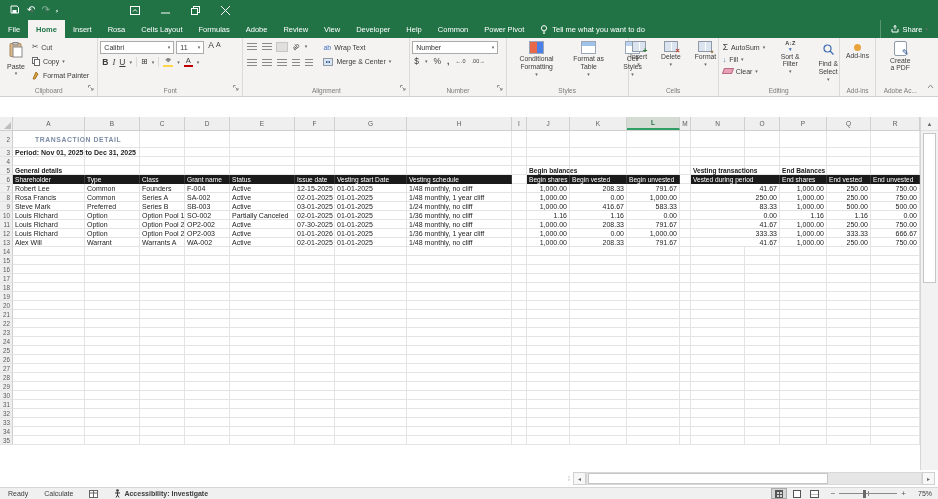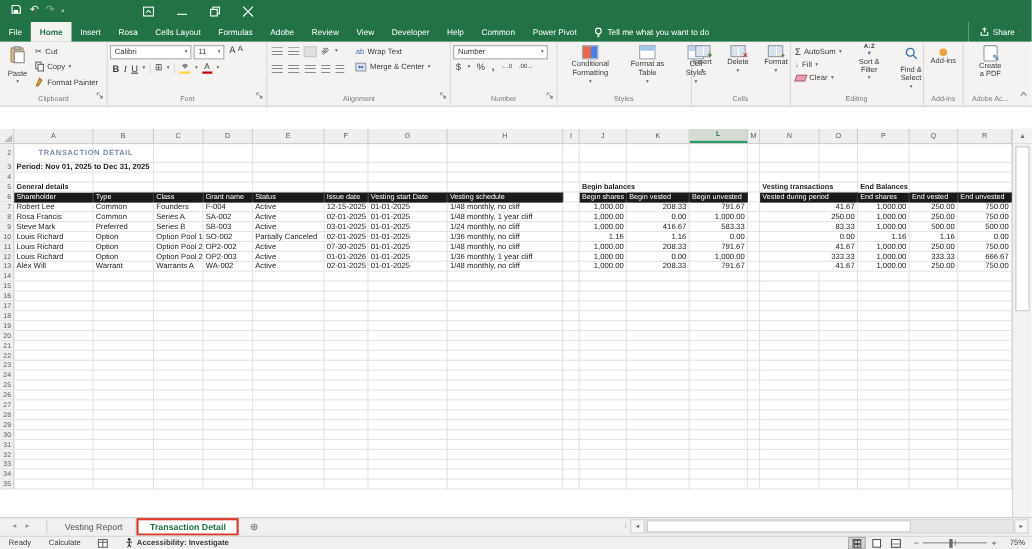--- a/index.html
+++ b/index.html
@@ -1194,32 +1194,20 @@
         <div class="gcell" style="width: 44px;"></div>
         <div class="gcell" style="width: 49px;"></div>
       </div>
     </div>
 
   <div class="vscroll">
     <div class="vs-up">▲</div>
     <div class="vs-thumb"></div>
   </div>
 
-  <div class="tabbar">
-    <div class="navarrows">
-      <span>◄</span>
-      <span>►</span>
-    </div>
-    <div class="tabsep"></div>
-    <div id="sheet-tabs" style="display:flex;align-items:stretch;">
-        <div class="stab">Vesting Report</div>
-        <div class="stab active">Transaction Detail</div>
-      </div>
-    <div class="newsheet">⊕</div>
-  </div>
   <div class="hscroll">
     <span class="hs-grip">⁞</span>
     <span class="hs-btn">◄</span>
     <div class="hs-track">
       <div class="hs-thumb"></div>
     </div>
     <span class="hs-btn">►</span>
   </div>
 
   <div class="statusbar">

